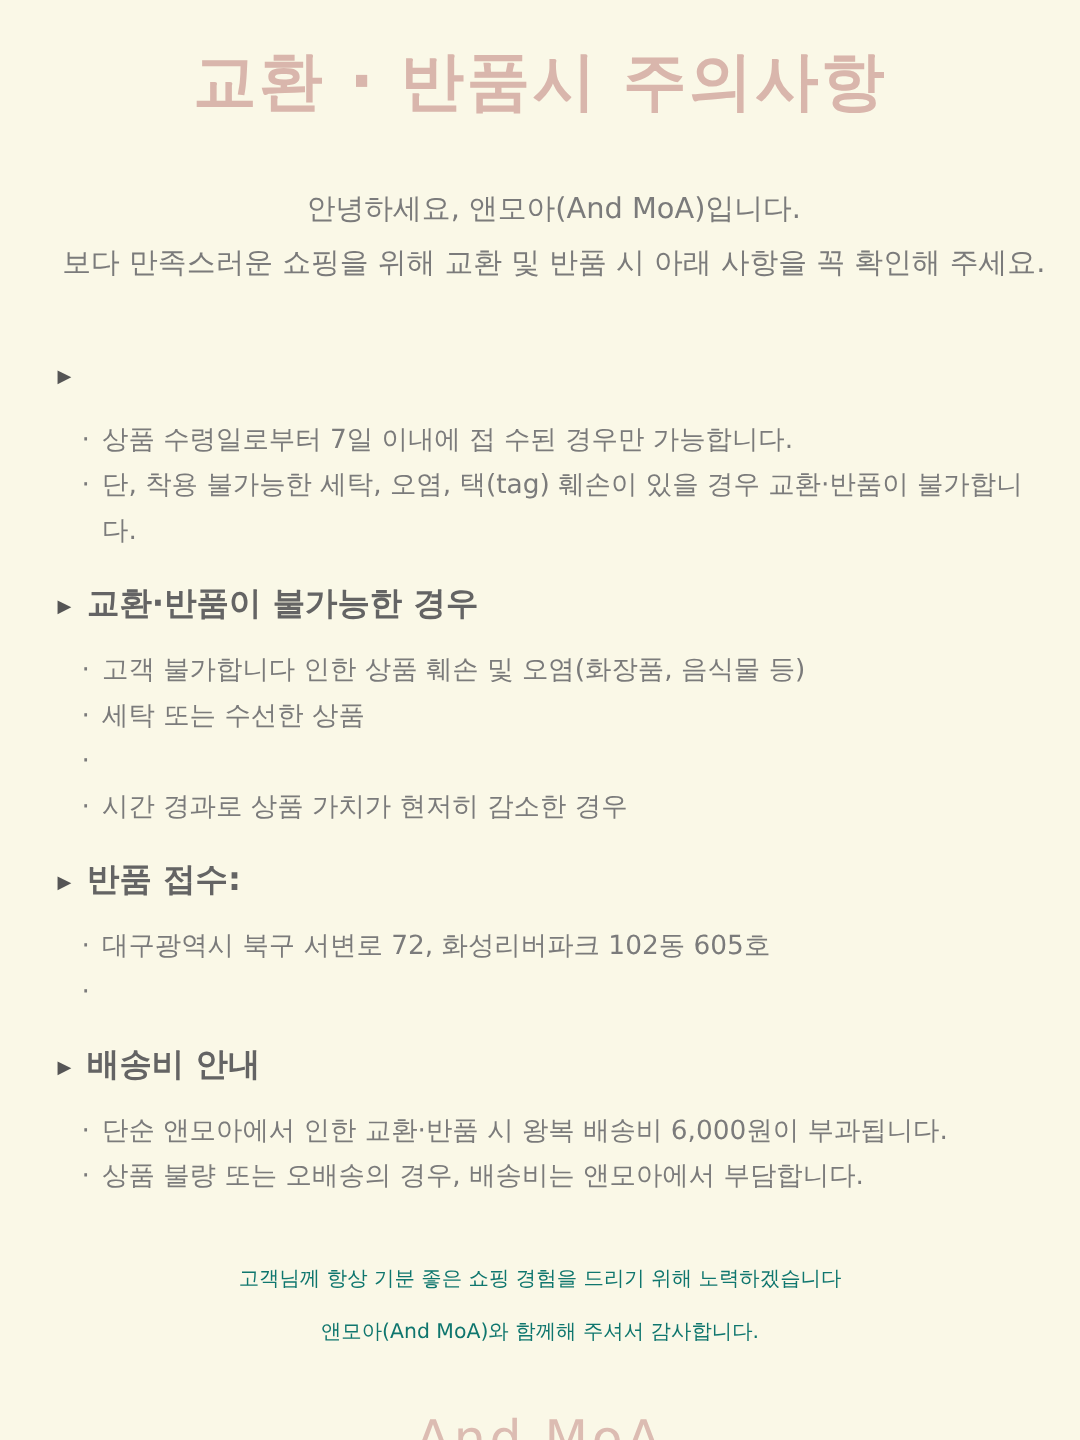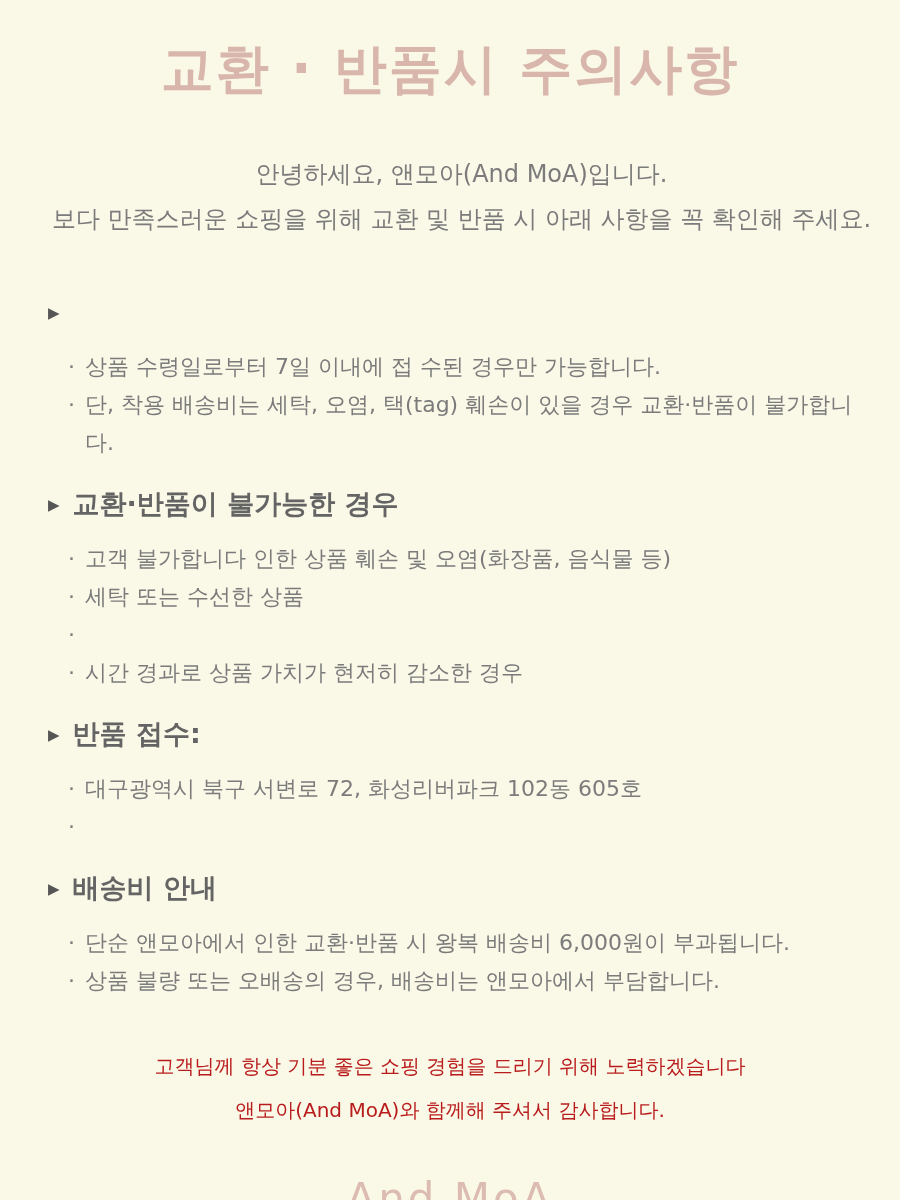--- a/index.html
+++ b/index.html
@@ -66,22 +66,22 @@
     display: flex;
     align-items: flex-start;
   }
   .dot {
     margin-right: 10px;
     color: #7B7B7B;
   }
   .closing {
     margin-top: 44px;
     text-align: center;
-    color: #b91c1c;
-    font-size: 20px;
+    color: #0f766e;
+    font-size: 17px;
   }
   .closing p { margin: 0; line-height: 44px; }
   .brand {
     margin-top: 42px;
     text-align: center;
     font-size: 42px;
     color: #DCBCB2;
     letter-spacing: 3px;
     font-weight: 500;
   }
@@ -104,21 +104,21 @@
       <h2 class="section-heading">
         <span class="marker">▶</span>
       </h2>
       <ul class="bullets">
         <li class="bullet">
           <span class="dot">·</span>
           <span>상품 수령일로부터 7일 이내에 접 수된 경우만 가능합니다.</span>
         </li>
         <li class="bullet">
           <span class="dot">·</span>
-          <span>단, 착용 배송비는 세탁, 오염, 택(tag) 훼손이 있을 경우 교환·반품이 불가합니다.</span>
+          <span>단, 착용 불가능한 세탁, 오염, 택(tag) 훼손이 있을 경우 교환·반품이 불가합니다.</span>
         </li>
       </ul>
     </section>
 
     <section class="section">
       <h2 class="section-heading">
         <span class="marker">▶</span>
         <span>교환·반품이 불가능한 경우</span>
       </h2>
       <ul class="bullets">

